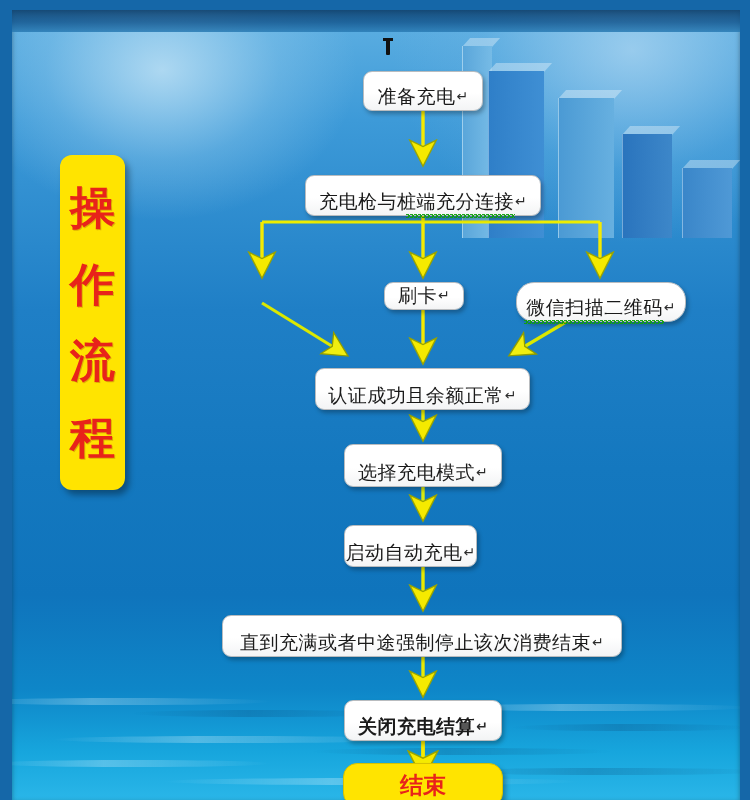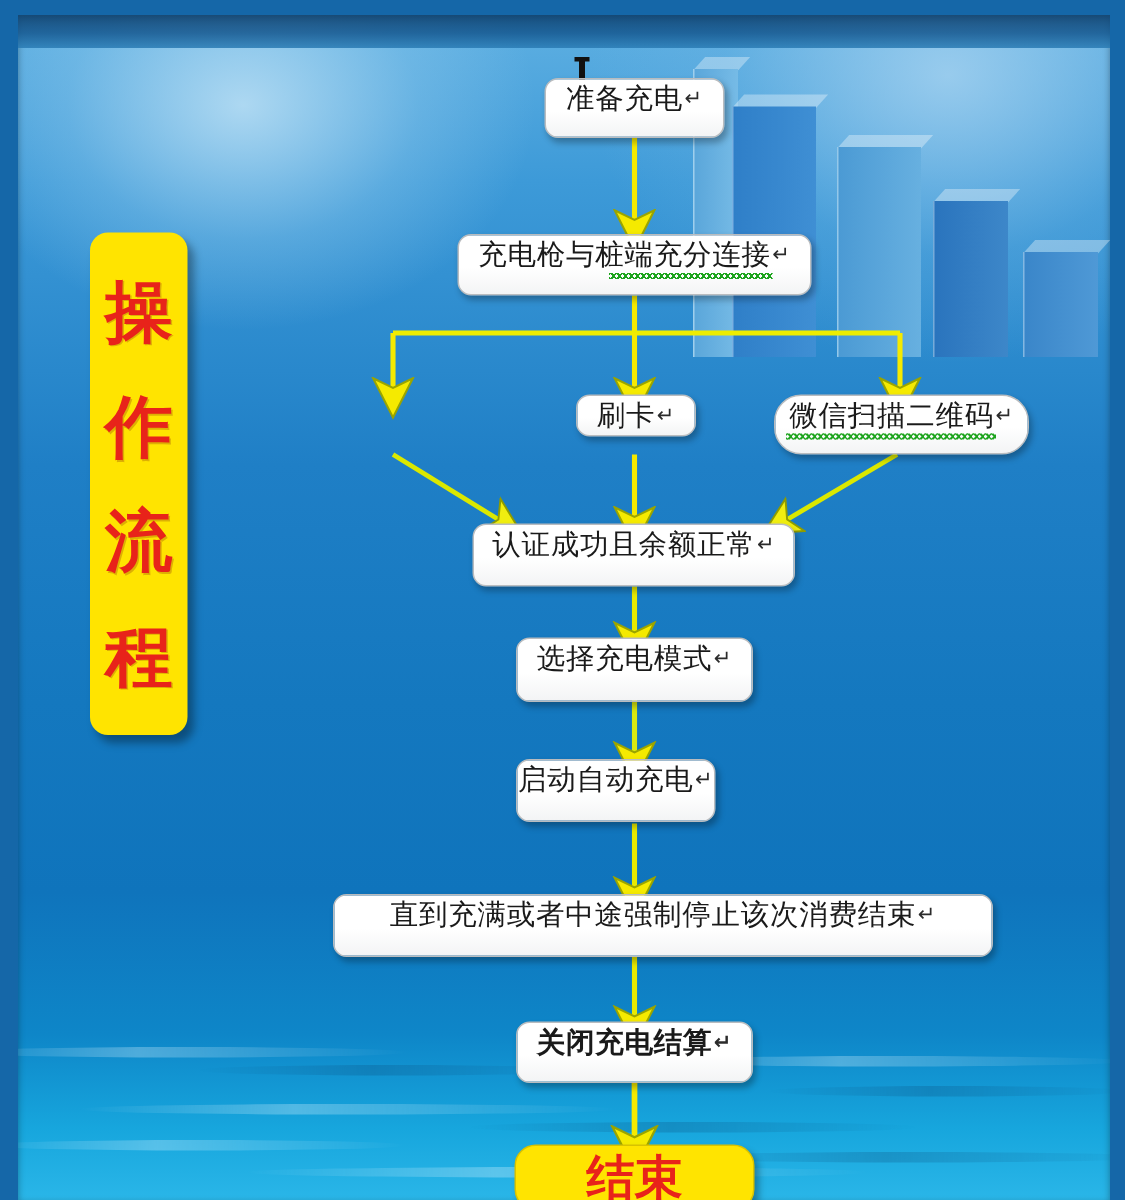--- a/index.html
+++ b/index.html
@@ -86,22 +86,23 @@
     text-shadow: 1px 1px 0 rgba(120,20,10,.25);
   }
 
   
   .node {
     position:absolute;
     background:linear-gradient(to bottom,#ffffff 0%,#ffffff 55%,#f3f4f5 100%);
     border:1px solid #b9bcbf;
     border-radius:9px;
     box-shadow:2px 3px 4px rgba(0,0,0,.28);
-    display:flex; align-items:flex-start; justify-content:center;
+    display:flex; align-items:flex-end; justify-content:center;
     white-space:nowrap;
+    margin-top:19px;
   }
   .node .txt {
     font-size:19px;
     color:#1a1a1a;
     font-family:"DejaVu Sans","Liberation Sans",sans-serif;
     letter-spacing:.5px;
     position:relative;
     padding:0 4px;
   }
   .node .pilcrow {
@@ -122,21 +123,21 @@
 
   .terminal {
     position:absolute;
     background:#ffe400;
     border:1px solid #d8c200;
     border-radius:14px;
     box-shadow:3px 4px 5px rgba(0,0,0,.3);
     display:flex; align-items:center; justify-content:center;
   }
   .terminal .txt {
-    color:#e8231a; font-size:32px; font-weight:bold; line-height:1;
+    color:#e8231a; font-size:23px; font-weight:bold; line-height:1;
     font-family:Liberation Sans, sans-serif;
   }
 
   
   .caret {
     position:absolute;
     width:4px; height:17px;
     background:#111;
     border-radius:1px;
   }
@@ -252,21 +253,21 @@
   </div>
 
   <div class="node" style="left:344px; top:425px; width:158px; height:43px;">
     <div class="txt"><span>选择充电模式</span><span class="pilcrow">↵</span></div>
   </div>
 
   <div class="node" style="left:344px; top:506px; width:133px; height:42px;">
     <div class="txt"><span>启动自动充电</span><span class="pilcrow">↵</span></div>
   </div>
 
-  <div class="node" style="left:222px; top:596px; width:440px; height:42px;">
+  <div class="node" style="left:222px; top:596px; width:400px; height:42px;">
     <div class="txt"><span>直到充满或者中途强制停止该次消费结束</span><span class="pilcrow">↵</span></div>
   </div>
 
   <div class="node" style="left:344px; top:681px; width:158px; height:41px;font-weight:bold;">
     <div class="txt"><span>关闭充电结算</span><span class="pilcrow">↵</span></div>
   </div>
 
   <div class="terminal" style="left:343px; top:763px; width:160px; height:44px;">
     <div class="txt">结束</div>
   </div>

